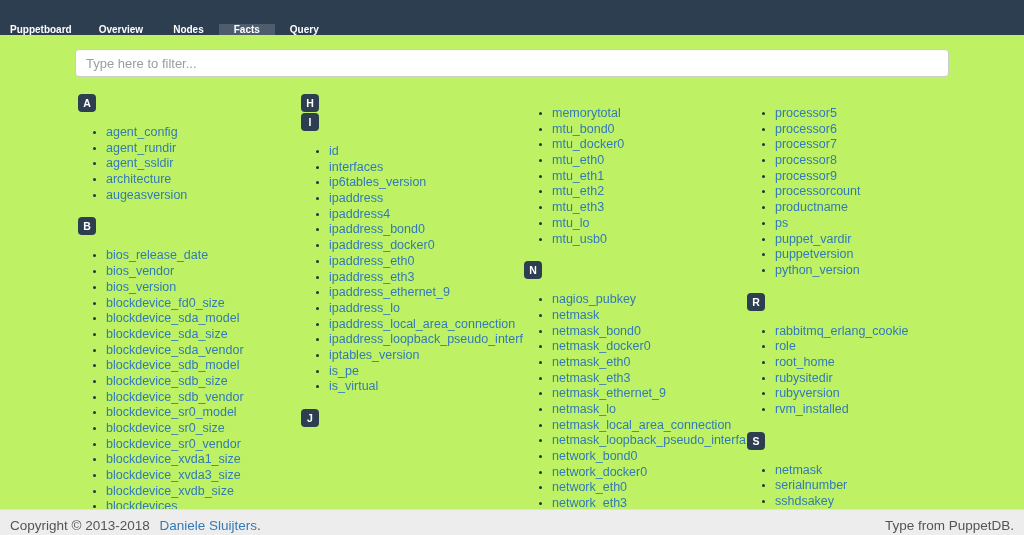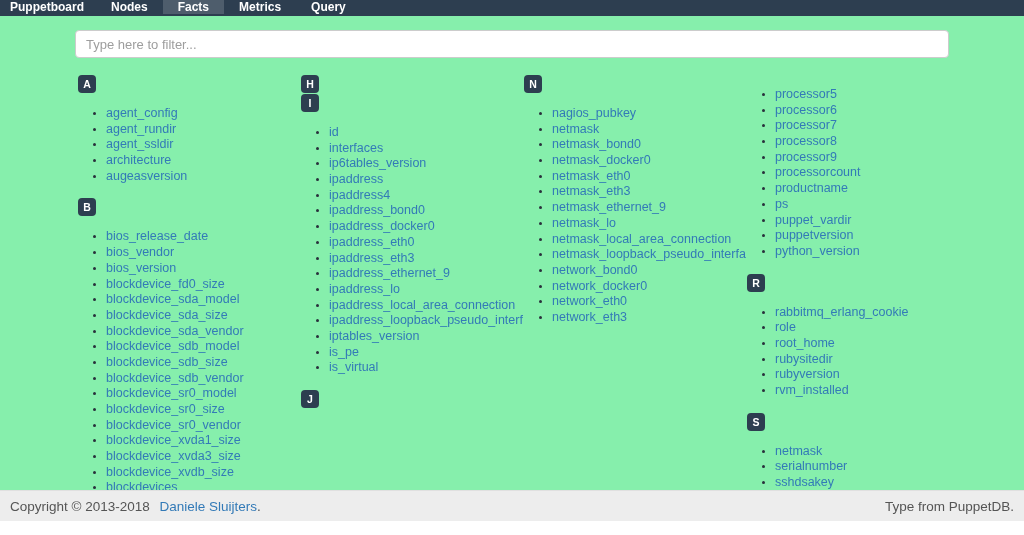--- a/index.html
+++ b/index.html
@@ -14,32 +14,32 @@
     --footer-text:#555555;
   }
   *{box-sizing:border-box;}
   html,body{margin:0;padding:0;}
   body{
     width:1024px;height:535px;overflow:hidden;background:#ffffff;
     font-family:"Liberation Sans",sans-serif;
   }
   
   .navbar{
-    height:16px;background:var(--navbar-bg);display:flex;align-items:flex-start;
-    color:var(--navbar-text);font-size:12px;font-weight:700;
+    height:35px;background:var(--navbar-bg);display:flex;align-items:flex-end;
+    color:var(--navbar-text);font-size:10px;font-weight:700;
   }
   .brand{display:flex;align-items:center;padding:0 12px 0 10px;color:var(--navbar-text);text-decoration:none;cursor:pointer;}
   .nav-items{display:flex;align-items:stretch;}
   .nav-item{
     display:flex;align-items:center;padding:0 15px;color:var(--navbar-text);
     text-decoration:none;cursor:pointer;
   }
   .nav-item.active{background:var(--navbar-active-bg);}
   
-  .main{height:474px;overflow:hidden;background:#86efac;}
+  .main{height:474px;overflow:hidden;background:#bef264;}
   .filter-wrap{padding:14px 75px 0 75px;}
   .filter-input{
     width:100%;height:28px;padding:0 10px;border:1px solid #cccccc;border-radius:4px;
     font-size:13px;color:#555;font-family:"Liberation Sans",sans-serif;outline:none;
   }
   .filter-input::placeholder{color:#9d9d9d;}
   .facts-grid{display:flex;margin-top:16px;padding-left:78px;}
   .col{width:223px;overflow:hidden;}
   .section{margin:0;}
   .letter-badge{
@@ -61,23 +61,23 @@
     padding:0 10px;font-size:13.5px;color:var(--footer-text);
   }
   .footer a{color:var(--link-color);text-decoration:none;cursor:pointer;padding-left:6px;}
 </style>
 </head>
 <body>
 
 <div class="navbar">
   <a class="brand">Puppetboard</a>
   <div class="nav-items">
+      <a class="nav-item">Overview</a>
       <a class="nav-item">Nodes</a>
       <a class="nav-item active">Facts</a>
-      <a class="nav-item">Metrics</a>
       <a class="nav-item">Query</a>
     </div>
 </div>
 
 <div class="main">
   <div class="filter-wrap">
     <input class="filter-input" type="text" placeholder="Type here to filter..." style="">
   </div>
   <div class="facts-grid">
       <div class="col">
@@ -124,20 +124,33 @@
             <li><a class="fact-link">ipaddress_lo</a></li>
             <li><a class="fact-link">ipaddress_local_area_connection</a></li>
             <li><a class="fact-link">ipaddress_loopback_pseudo_interf</a></li>
             <li><a class="fact-link">iptables_version</a></li>
             <li><a class="fact-link">is_pe</a></li>
             <li><a class="fact-link">is_virtual</a></li>
           </ul></div>
         <div class="section"><span class="letter-badge">J</span></div>
       </div>
       <div class="col">
+        <div class="section">
+          <ul class="fact-list">
+            <li><a class="fact-link">memorytotal</a></li>
+            <li><a class="fact-link">mtu_bond0</a></li>
+            <li><a class="fact-link">mtu_docker0</a></li>
+            <li><a class="fact-link">mtu_eth0</a></li>
+            <li><a class="fact-link">mtu_eth1</a></li>
+            <li><a class="fact-link">mtu_eth2</a></li>
+            <li><a class="fact-link">mtu_eth3</a></li>
+            <li><a class="fact-link">mtu_lo</a></li>
+            <li><a class="fact-link">mtu_usb0</a></li>
+          </ul>
+        </div>
         <div class="section"><span class="letter-badge">N</span><ul class="fact-list">
             <li><a class="fact-link">nagios_pubkey</a></li>
             <li><a class="fact-link">netmask</a></li>
             <li><a class="fact-link">netmask_bond0</a></li>
             <li><a class="fact-link">netmask_docker0</a></li>
             <li><a class="fact-link">netmask_eth0</a></li>
             <li><a class="fact-link">netmask_eth3</a></li>
             <li><a class="fact-link">netmask_ethernet_9</a></li>
             <li><a class="fact-link">netmask_lo</a></li>
             <li><a class="fact-link">netmask_local_area_connection</a></li>

